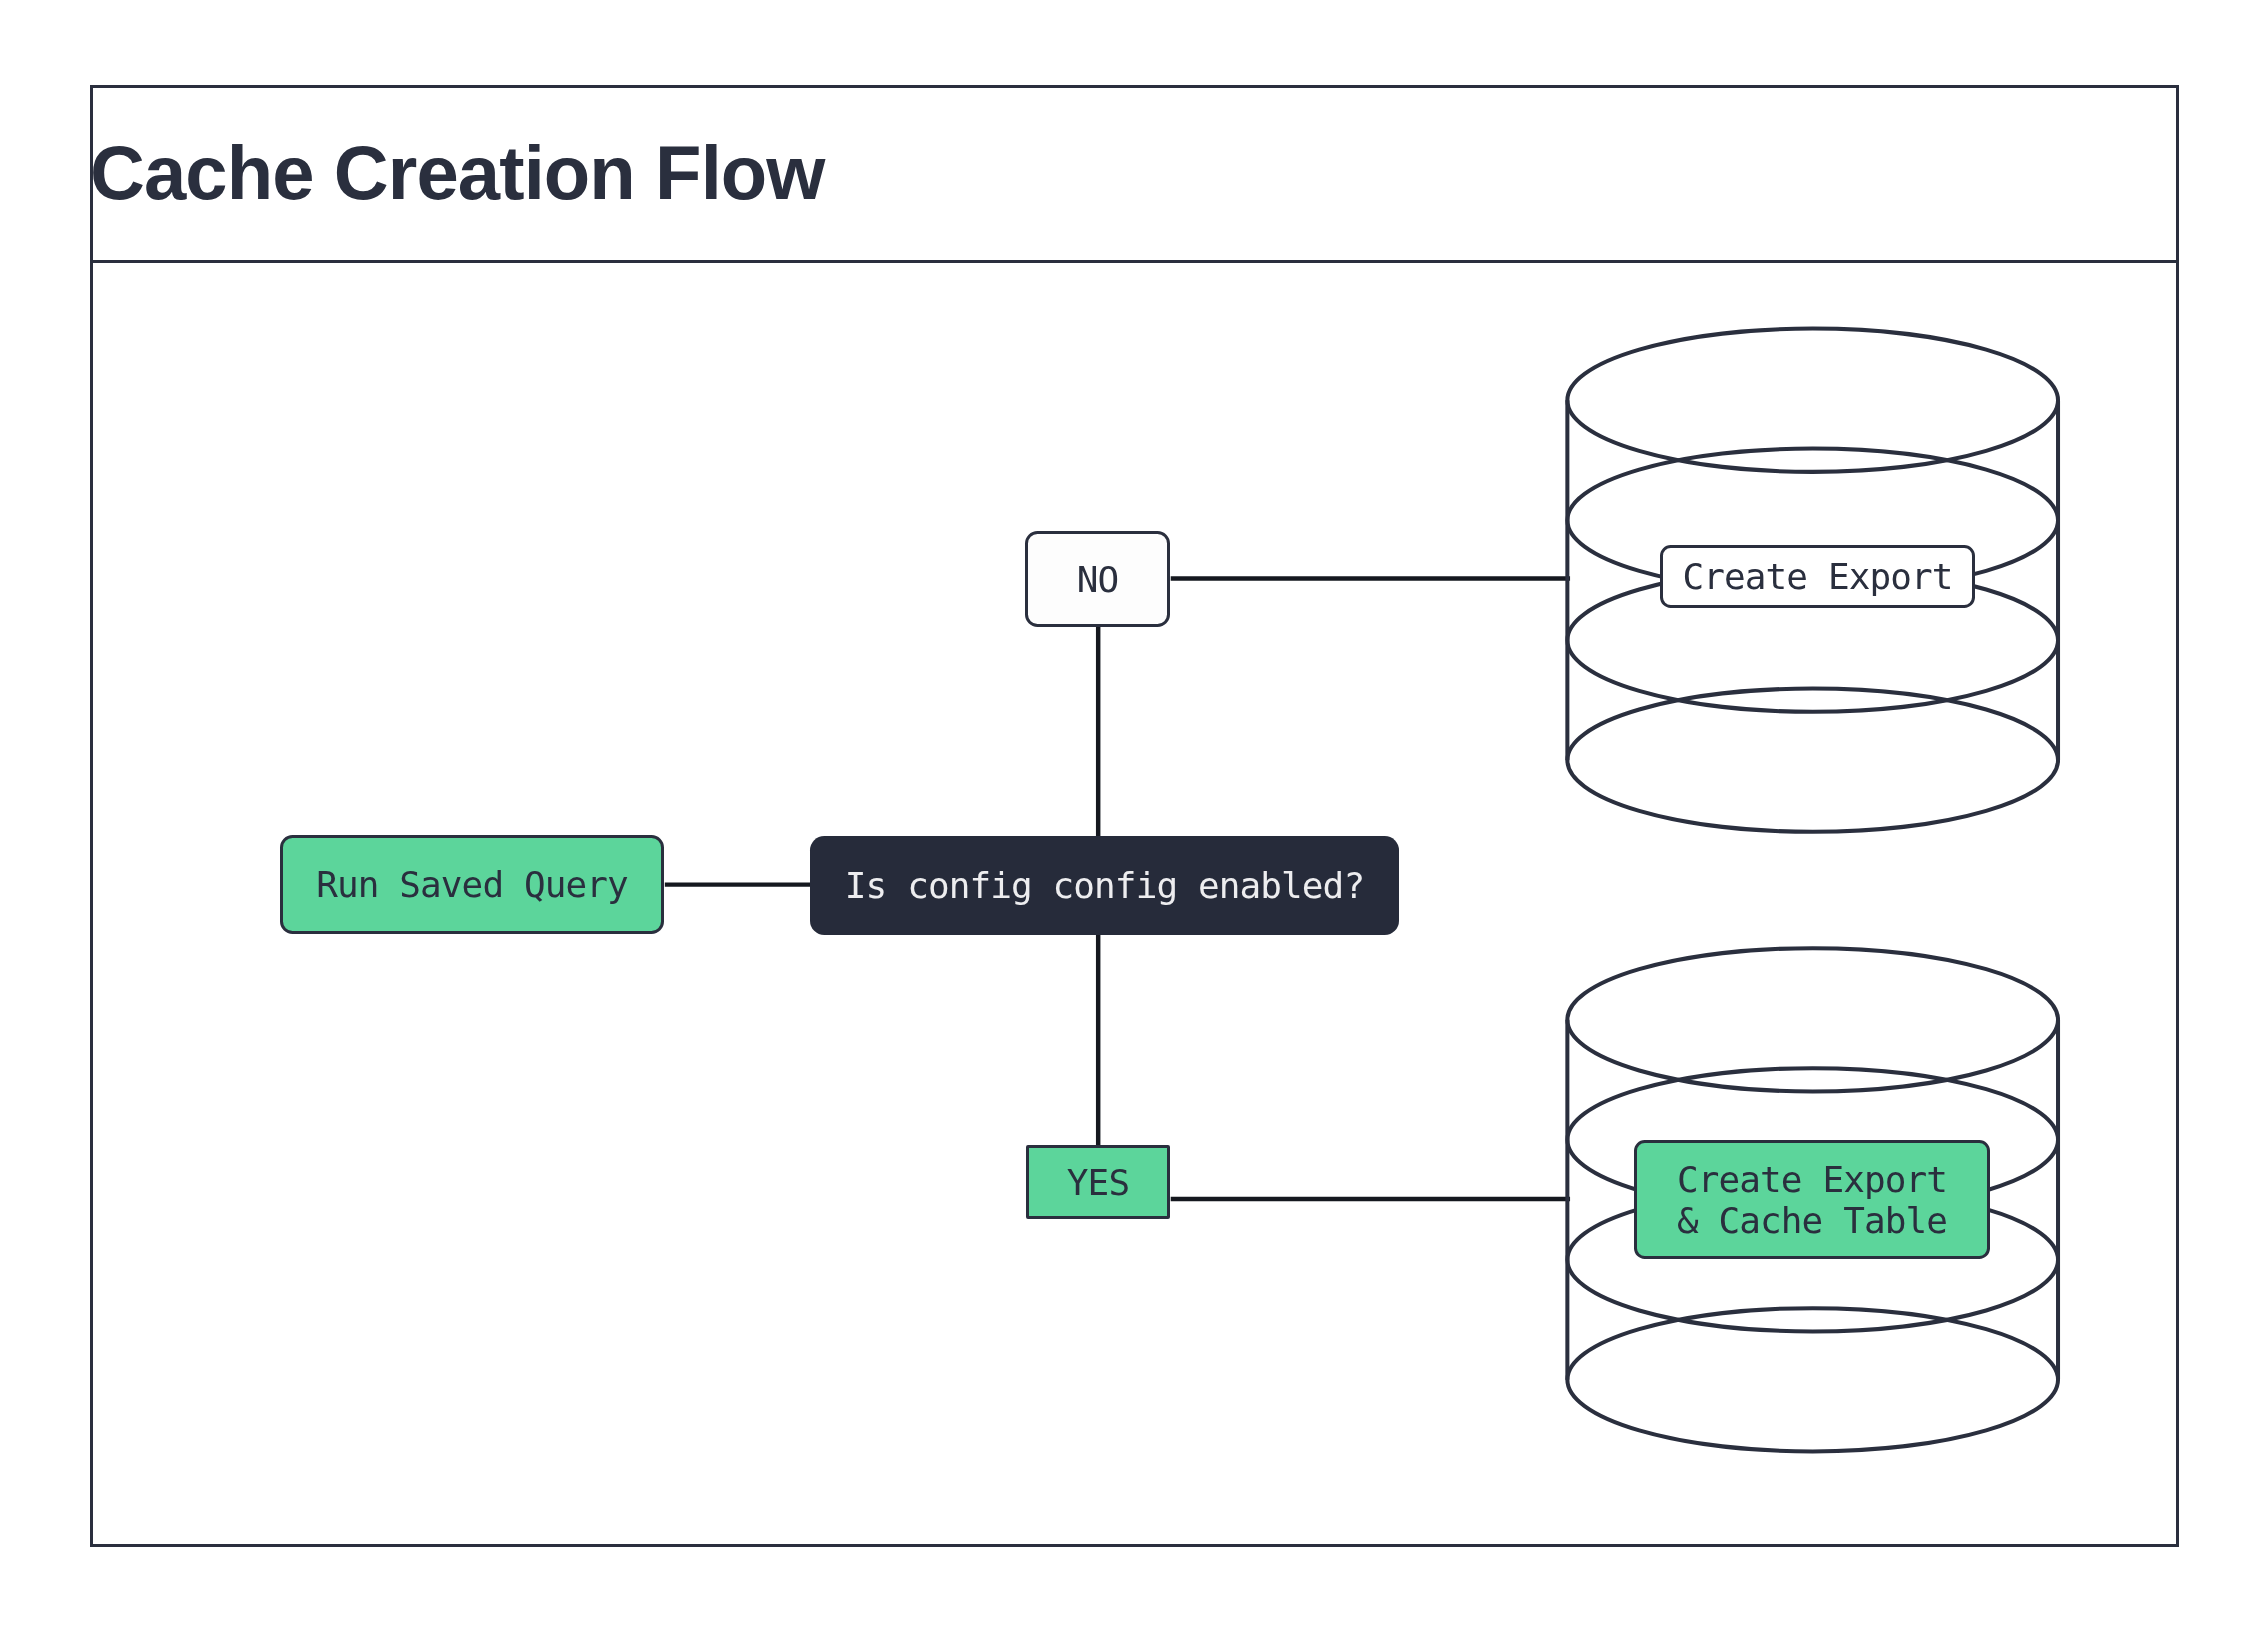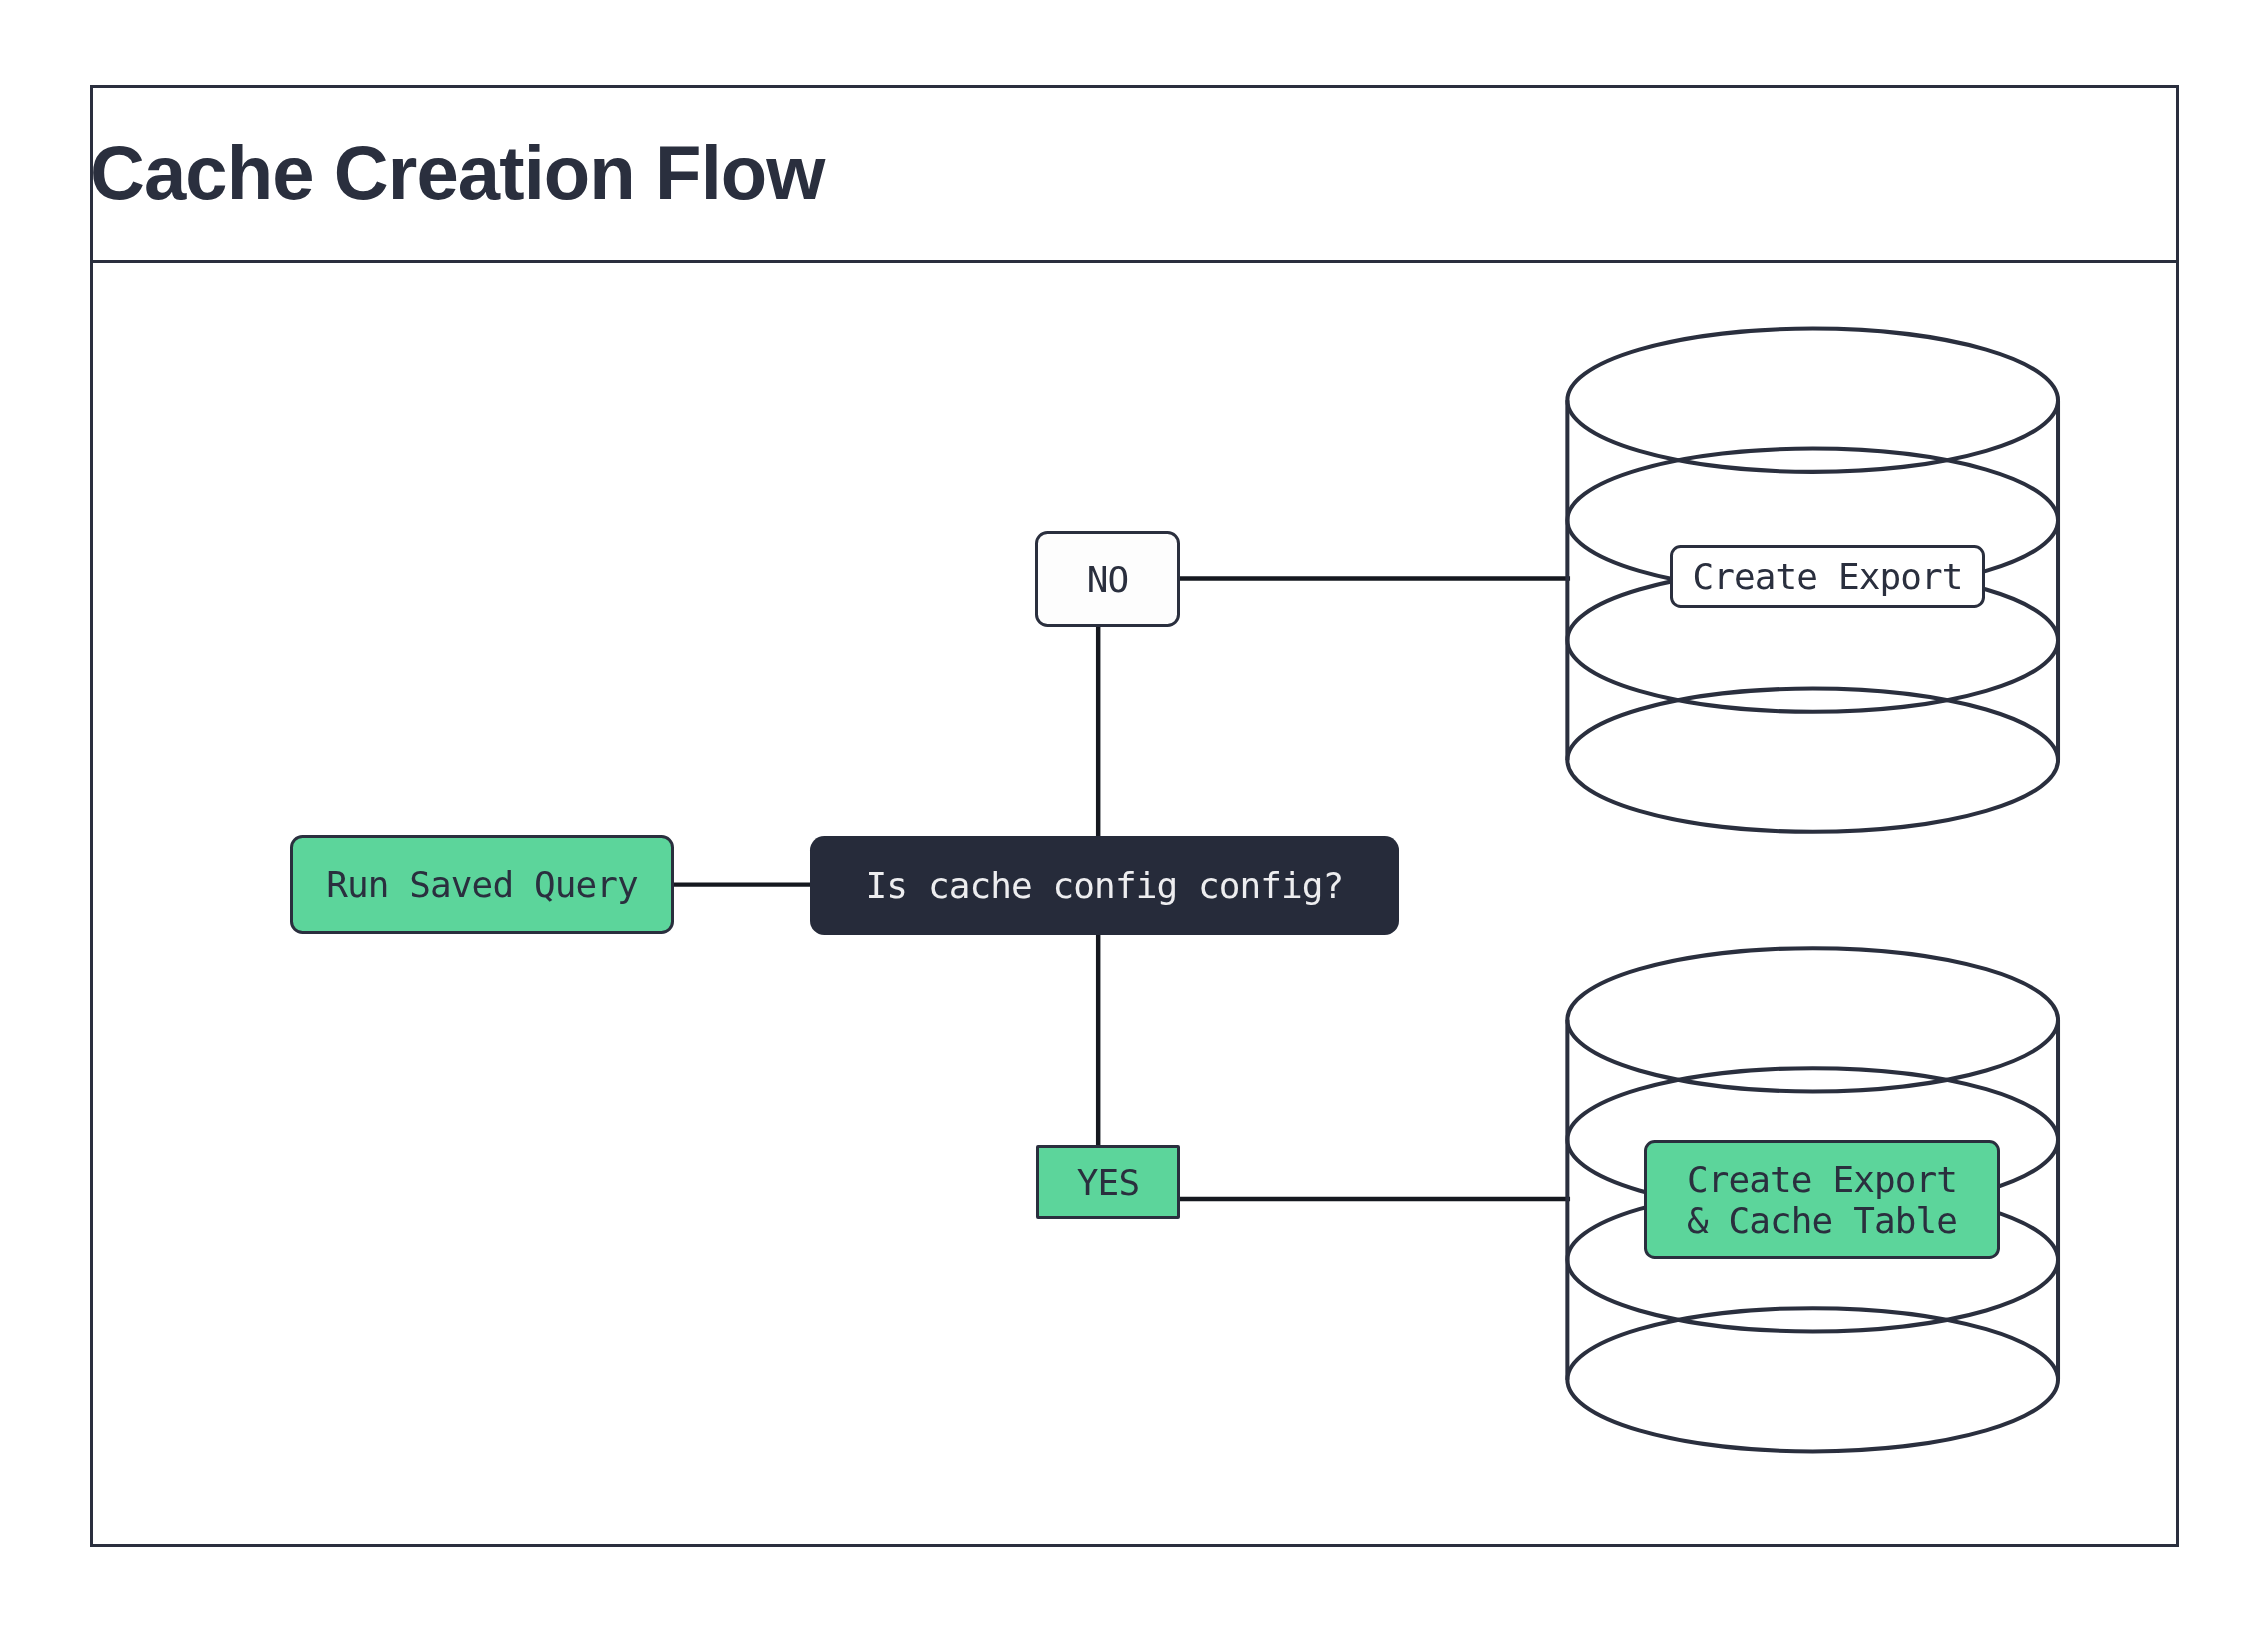--- a/index.html
+++ b/index.html
@@ -19,21 +19,21 @@
   .titlebar{position:absolute;left:90px;top:85px;width:2089px;height:178px;
             border-bottom:3.6px solid var(--navy);display:flex;align-items:center;}
   .title{font-family:"Liberation Sans", sans-serif;font-weight:700;
          font-size:76px;letter-spacing:-0.9px;color:var(--navy);}
   
   svg.layer{position:absolute;left:0;top:0;width:2268px;height:1626px;}
   
   .node{position:absolute;display:flex;align-items:center;justify-content:center;
         font-size:36px;letter-spacing:-0.9px;line-height:41px;text-align:center;
         color:var(--navy);}
-  .node.bordered{border:3.6px solid var(--navy);margin-left:10px;}
+  .node.bordered{border:3.6px solid var(--navy);}
   .node.green{background:var(--green);}
   .node.white{background:#FDFDFD;}
   .node.dark{background:var(--dark-bg);color:var(--light-text);}
   #node-run{left:280px;top:835px;width:384px;height:99px;border-radius:12.5px;}
   #node-question{left:810px;top:836px;width:589px;height:99px;border-radius:14.3px;}
   #node-no{left:1025px;top:531px;width:145px;height:96px;border-radius:12.5px;}
   #node-yes{left:1026px;top:1145px;width:144px;height:74px;border-radius:2px;justify-content:center;}
   #node-create-export{left:1660px;top:545px;width:315px;height:63px;border-radius:10.7px;background:#FFFFFF;}
   #node-create-export-cache{left:1634px;top:1140px;width:356px;height:119px;border-radius:10.7px;flex-direction:column;}
 </style>
@@ -74,21 +74,21 @@
       <ellipse cx="2024" cy="1273" rx="274" ry="80"></ellipse>
       <ellipse cx="2024" cy="1139" rx="274" ry="80"></ellipse>
     </g>
   </svg>
 
   <div id="node-run" class="node green bordered">
     <span>Run Saved Query</span>
   </div>
 
   <div id="node-question" class="node dark">
-    <span>Is cache config config?</span>
+    <span>Is config config enabled?</span>
   </div>
 
   <div id="node-no" class="node white bordered">
     <span>NO</span>
   </div>
 
   <div id="node-yes" class="node green bordered">
     <span>YES</span>
   </div>
 

